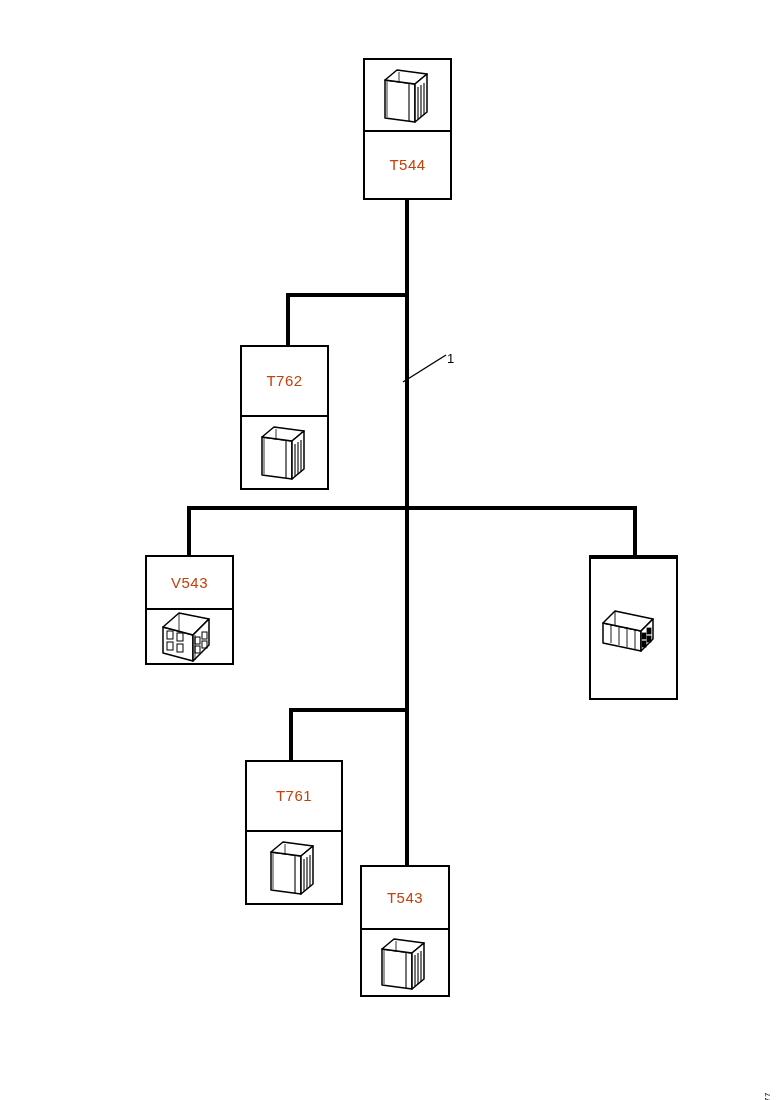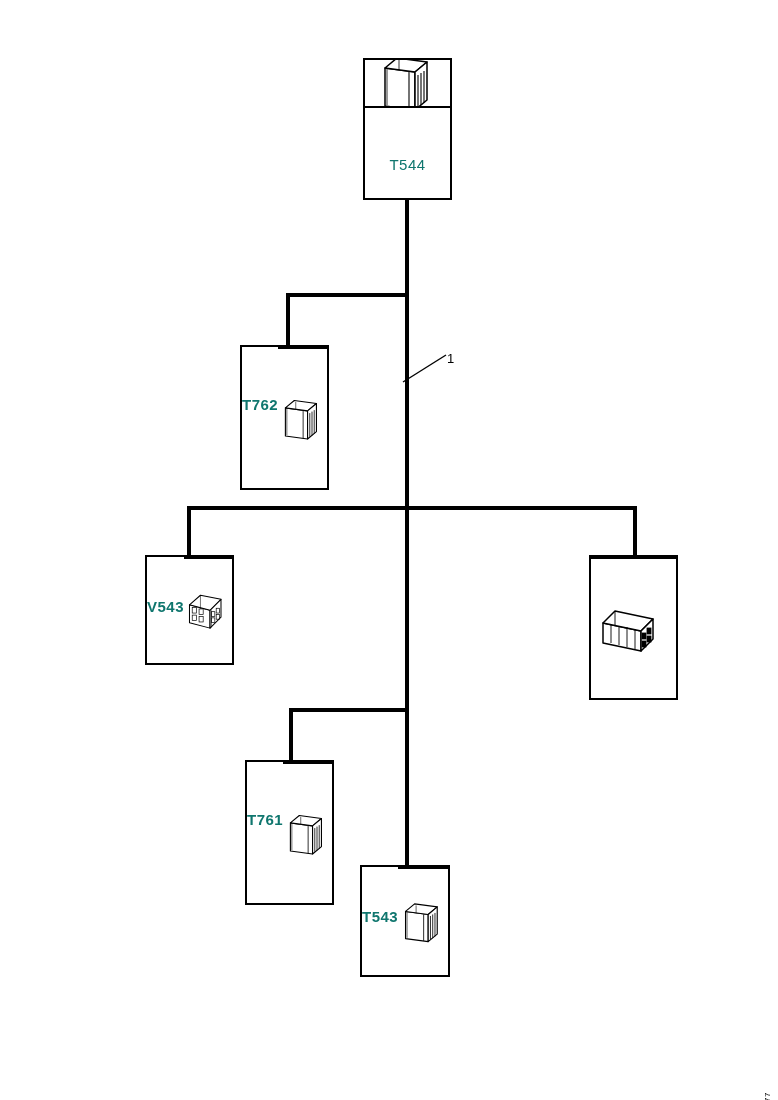--- a/index.html
+++ b/index.html
@@ -32,34 +32,33 @@
   }
   .node-box {
     position: absolute;
     box-sizing: border-box;
     border: 2px solid #000000;
     background: #ffffff;
     display: flex;
     flex-direction: column;
     z-index: 5;
   }
-  .node-box.label-top { flex-direction: row; font-weight: bold; }
+  .node-box.label-top { flex-direction: column; }
   .node-box.label-bottom { flex-direction: column-reverse; }
   .node-label {
     flex: 0 0 auto;
     height: 48%;
     display: flex;
     align-items: center;
     justify-content: center;
     font-size: 15px;
     letter-spacing: 0.5px;
-    color: #0f766e;
+    color: #c2410c;
     white-space: nowrap;
     background: #ffffff;
-    margin-top: 24px;
   }
   .node-pic {
     flex: 1 1 auto;
     border-top: 2px solid #000000;
     display: flex;
     align-items: center;
     justify-content: center;
     background: #ffffff;
     overflow: hidden;
   }
@@ -206,21 +205,21 @@
           <line x1="14" y1="25" x2="14" y2="44"></line>
           <line x1="22" y1="27" x2="22" y2="46"></line>
           <line x1="30" y1="28" x2="30" y2="48"></line>
           <line x1="38" y1="30" x2="38" y2="50"></line>
           <line x1="18" y1="12" x2="18" y2="26"></line>
         </g>
       </svg>
     </div>
   </div>
 
-  <div class="node-box label-top" style="left:245px; top:760px; width:89px; height:145px;">
+  <div class="node-box label-top" style="left:245px; top:760px; width:98px; height:145px;">
     <div class="node-label">T761</div>
     <div class="node-pic">
       <svg width="66" height="62" viewBox="0 0 66 62">
         <g fill="#ffffff" stroke="#000000" stroke-width="1.5" stroke-linejoin="round">
           <path d="M10 16 L10 54 L40 58 L40 20 Z"></path>
           <path d="M10 16 L22 6 L52 10 L40 20 Z"></path>
           <path d="M40 20 L52 10 L52 48 L40 58 Z"></path>
         </g>
         <g stroke="#000000" stroke-width="1.1" fill="none">
           <line x1="43" y1="23" x2="43" y2="55"></line>
@@ -229,21 +228,21 @@
           <line x1="34" y1="20" x2="34" y2="57"></line>
         </g>
         <g stroke="#000000" stroke-width="0.8" fill="none">
           <line x1="12" y1="17" x2="12" y2="53"></line>
           <line x1="24" y1="8" x2="24" y2="18"></line>
         </g>
       </svg>
     </div>
   </div>
 
-  <div class="node-box label-top" style="left:360px; top:865px; width:90px; height:112px;">
+  <div class="node-box label-top" style="left:360px; top:865px; width:90px; height:132px;">
     <div class="node-label">T543</div>
     <div class="node-pic">
       <svg width="66" height="60" viewBox="0 0 66 60">
         <g fill="#ffffff" stroke="#000000" stroke-width="1.5" stroke-linejoin="round">
           <path d="M10 16 L10 52 L40 56 L40 20 Z"></path>
           <path d="M10 16 L22 6 L52 10 L40 20 Z"></path>
           <path d="M40 20 L52 10 L52 46 L40 56 Z"></path>
         </g>
         <g stroke="#000000" stroke-width="1.1" fill="none">
           <line x1="43" y1="22" x2="43" y2="53"></line>

